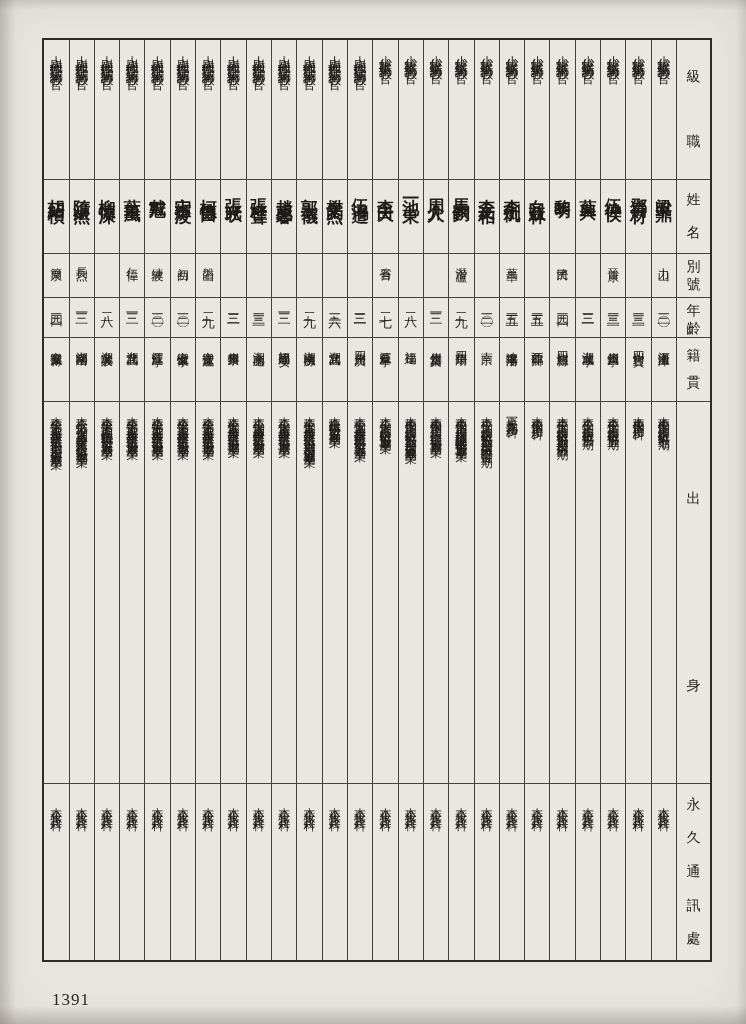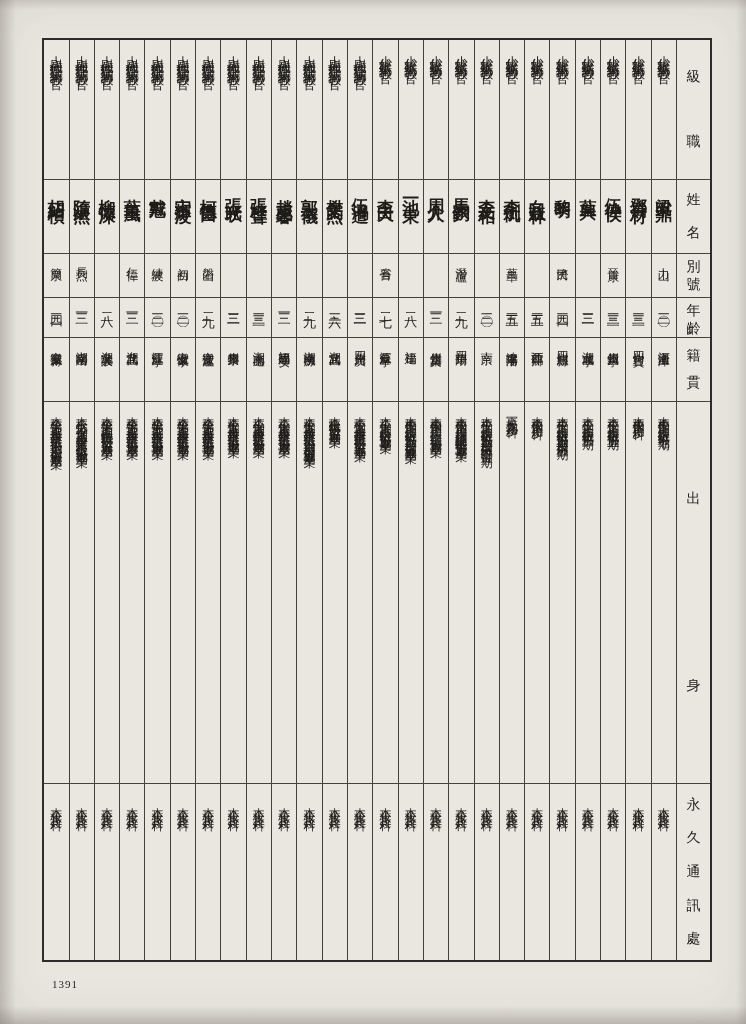--- a/index.html
+++ b/index.html
@@ -65,22 +65,22 @@
   .background { font-size:12px; letter-spacing:2px; padding-top:5px; }
   .address    { font-size:12px; letter-spacing:3px; padding-top:14px; }
   .char-spread {
     display:flex; flex-direction:column;
     align-items:center; justify-content:space-around;
     width:100%; height:100%;
     font-size:14px; color:#1e1c19;
     padding:4px 0;
   }
   .page-number {
-    position:absolute; left:52px; bottom:34px;
-    font-size:11px; color:#2a2824;
+    position:absolute; left:52px; bottom:14px;
+    font-size:17px; color:#2a2824;
     letter-spacing:1px;
   }
 </style>
 </head>
 <body>
 
 <div class="scan-page">
   <div class="table-frame">
     <div class="columns" id="columns-container">
 

